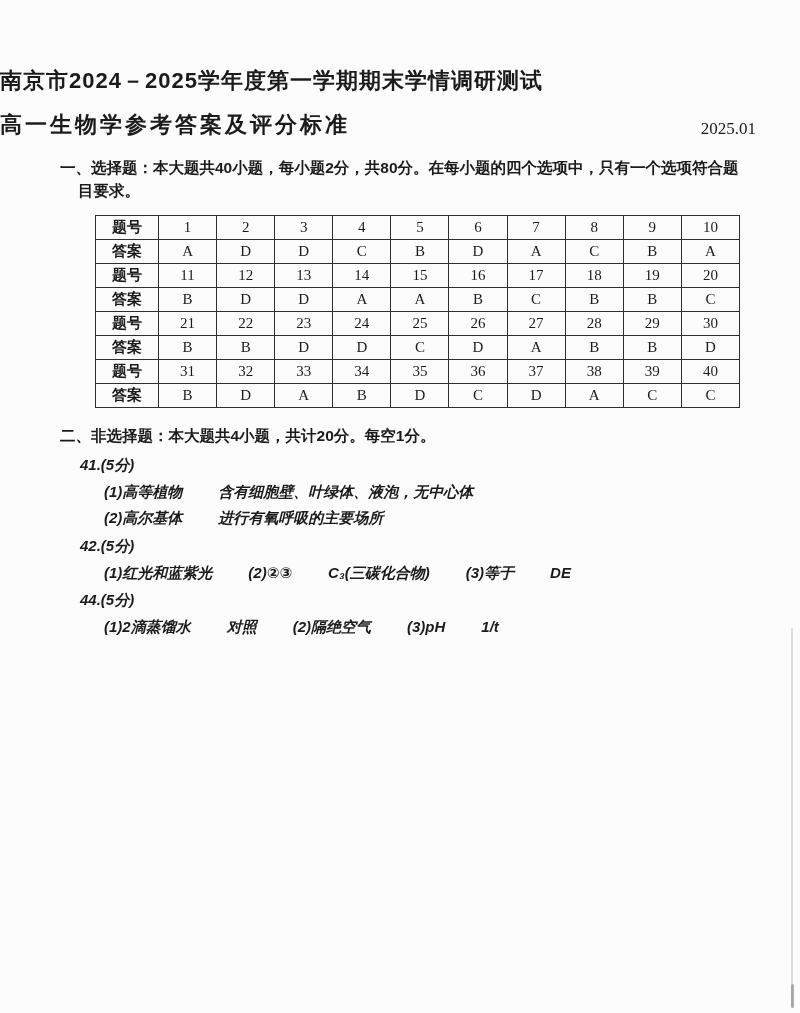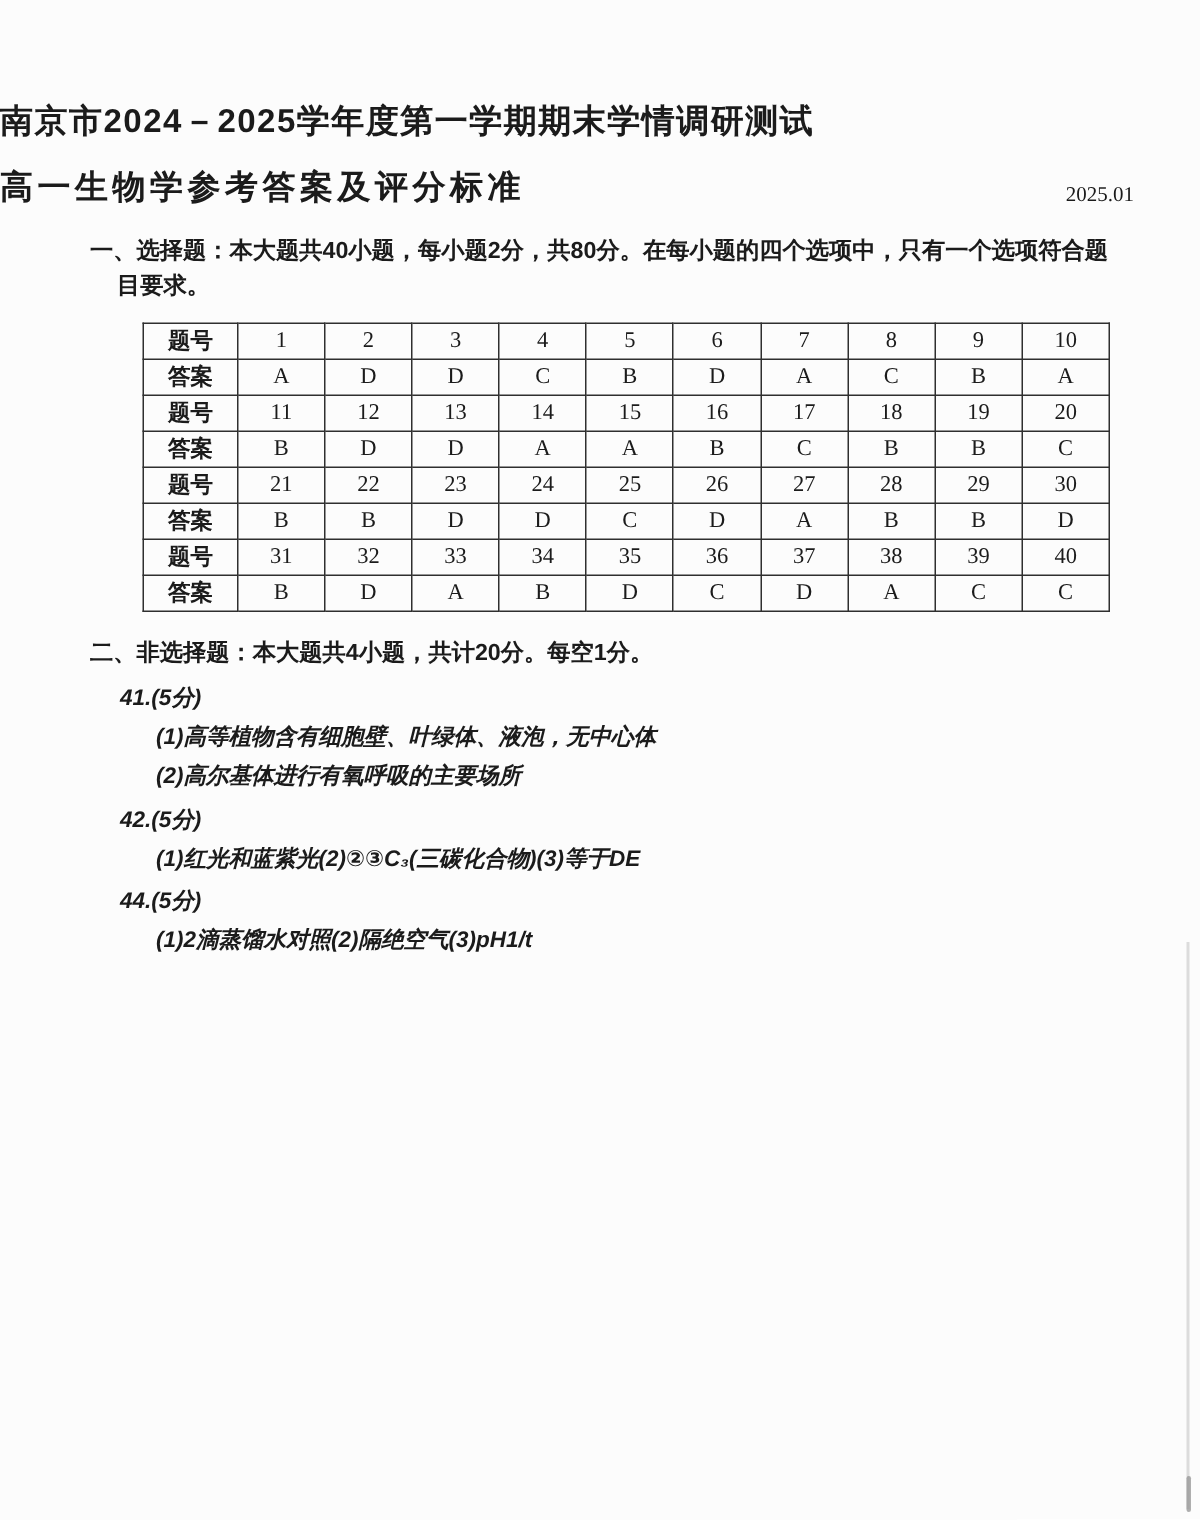--- a/index.html
+++ b/index.html
@@ -24,21 +24,21 @@
     height:30px;
   }
   .subtitle{
     font-size:22px;
     font-weight:bold;
     letter-spacing:3px;
   }
   .date{
     position:absolute;
     right:44px;bottom:1px;
-    font-size:14px;
+    font-size:17px;
     font-family:"Liberation Serif","DejaVu Serif",serif;
   }
   .sec-heading{
     font-size:15.5px;
     font-weight:bold;
     line-height:1.5;
   }
   .sec1{
     margin:16px 56px 0 60px;
     padding-left:18px;
@@ -70,20 +70,21 @@
   .question{margin-top:4px;font-style:italic;}
   .qnum{
     margin:9px 0 0 80px;
     font-size:15px;
     font-weight:bold;
   }
   .qline{
     margin:7px 0 0 104px;
     display:flex;
     flex-wrap:wrap;
+    gap:36px;
     font-size:15px;
     font-weight:bold;
     line-height:1.3;
   }
   .scan-line{
     position:absolute;
     right:7px;top:628px;
     width:2px;height:378px;
     background:#cfcfcf;
     opacity:.7;

